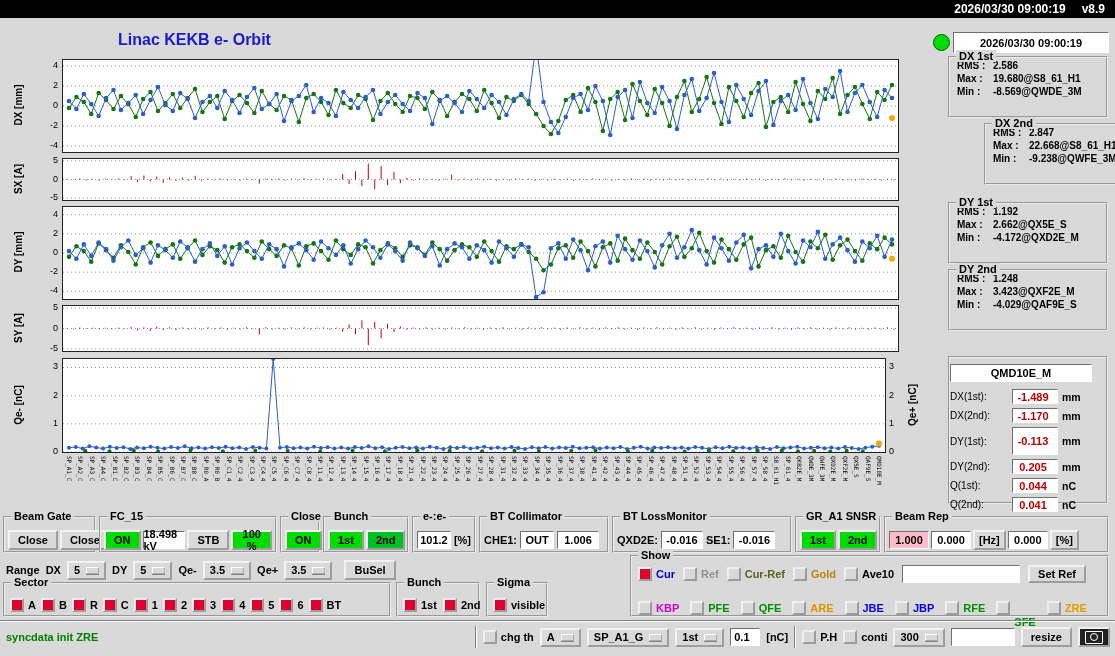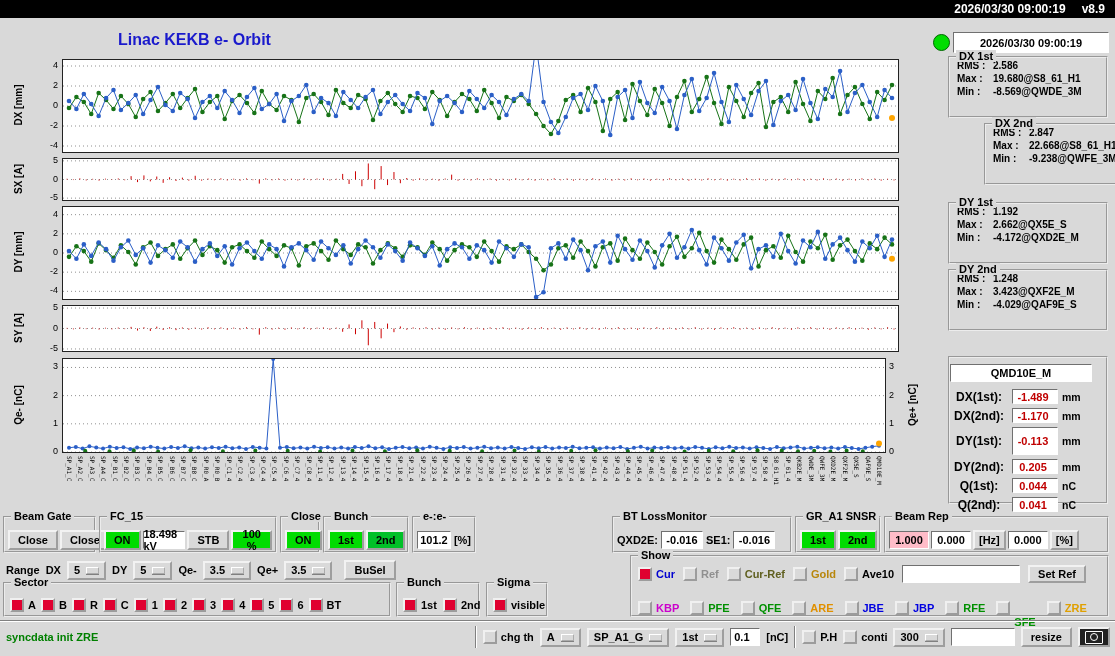--- a/index.html
+++ b/index.html
@@ -17,21 +17,21 @@
             justify-content:center;font-weight:bold;}
   
   .group{position:absolute;border:2px groove #ececec;box-sizing:border-box;}
   .glabel{position:absolute;top:-8px;left:6px;background:#d9d9d9;padding:0 3px;font-weight:bold;white-space:nowrap;}
   
   .statrow{display:flex;gap:4px;padding:2px 0 0 7px;font-weight:bold;font-size:10px;white-space:nowrap;}
   .statrow .k{width:32px;}
   
   .montitle{margin:6px auto 3px auto;width:142px;height:16px;}
   .monrow{display:flex;align-items:center;gap:4px;margin-top:4px;padding-right:4px;}
-  .monrow .mk{flex:0 0 58px;text-align:center;font-weight:bold;font-size:12px;}
+  .monrow .mk{flex:0 0 58px;text-align:left;font-weight:normal;font-size:10px;}
   .monrow .mu{font-weight:bold;font-size:10.5px;}
   .redval{color:#c00000;justify-content:flex-end;padding-right:4px;}
   
   .btn{background:#d9d9d9;border:2px outset #f2f2f2;font-weight:bold;font-size:11px;
        padding:1px 8px;height:20px;display:inline-flex;align-items:center;justify-content:center;
        font-family:"Liberation Sans",sans-serif;color:#000;}
   .green{background:#00dc00;}
   .green2{background:#00c028;}
   .sunkenv{background:#fff;border:1px solid;border-color:#707070 #fff #fff #707070;
            display:inline-flex;align-items:center;justify-content:center;font-weight:bold;
@@ -199,20 +199,26 @@
     <button class="btn green">1st</button>
     <button class="btn green2">2nd</button>
   </div>
 
   <div class="group" style="left:412px;top:516px;width:64px;height:37px;display:flex;align-items:center;gap:3px;padding:10px 3px 0 3px">
     <span class="glabel">e-:e-</span>
     <span class="sunkenv" style="width:38px">101.2</span>
     <span class="lbl">[%]</span>
   </div>
 
+  <div class="group" style="left:479px;top:516px;width:130px;height:37px;display:flex;align-items:center;gap:3px;padding:10px 3px 0 3px">
+    <span class="glabel">BT Collimator</span>
+    <span class="lbl">CHE1:</span>
+    <span class="sunkenv" style="width:34px">OUT</span>
+    <span class="sunkenv" style="width:42px">1.006</span>
+  </div>
 
   <div class="group" style="left:612px;top:516px;width:180px;height:37px;display:flex;align-items:center;gap:3px;padding:10px 3px 0 3px">
     <span class="glabel">BT LossMonitor</span>
     <span class="lbl">QXD2E:</span>
     <span class="sunkenv" style="width:42px">-0.016</span>
     <span class="lbl">SE1:</span>
     <span class="sunkenv" style="width:42px">-0.016</span>
   </div>
 
   <div class="group" style="left:795px;top:516px;width:86px;height:37px;display:flex;align-items:center;gap:2px;padding:10px 3px 0 3px">

